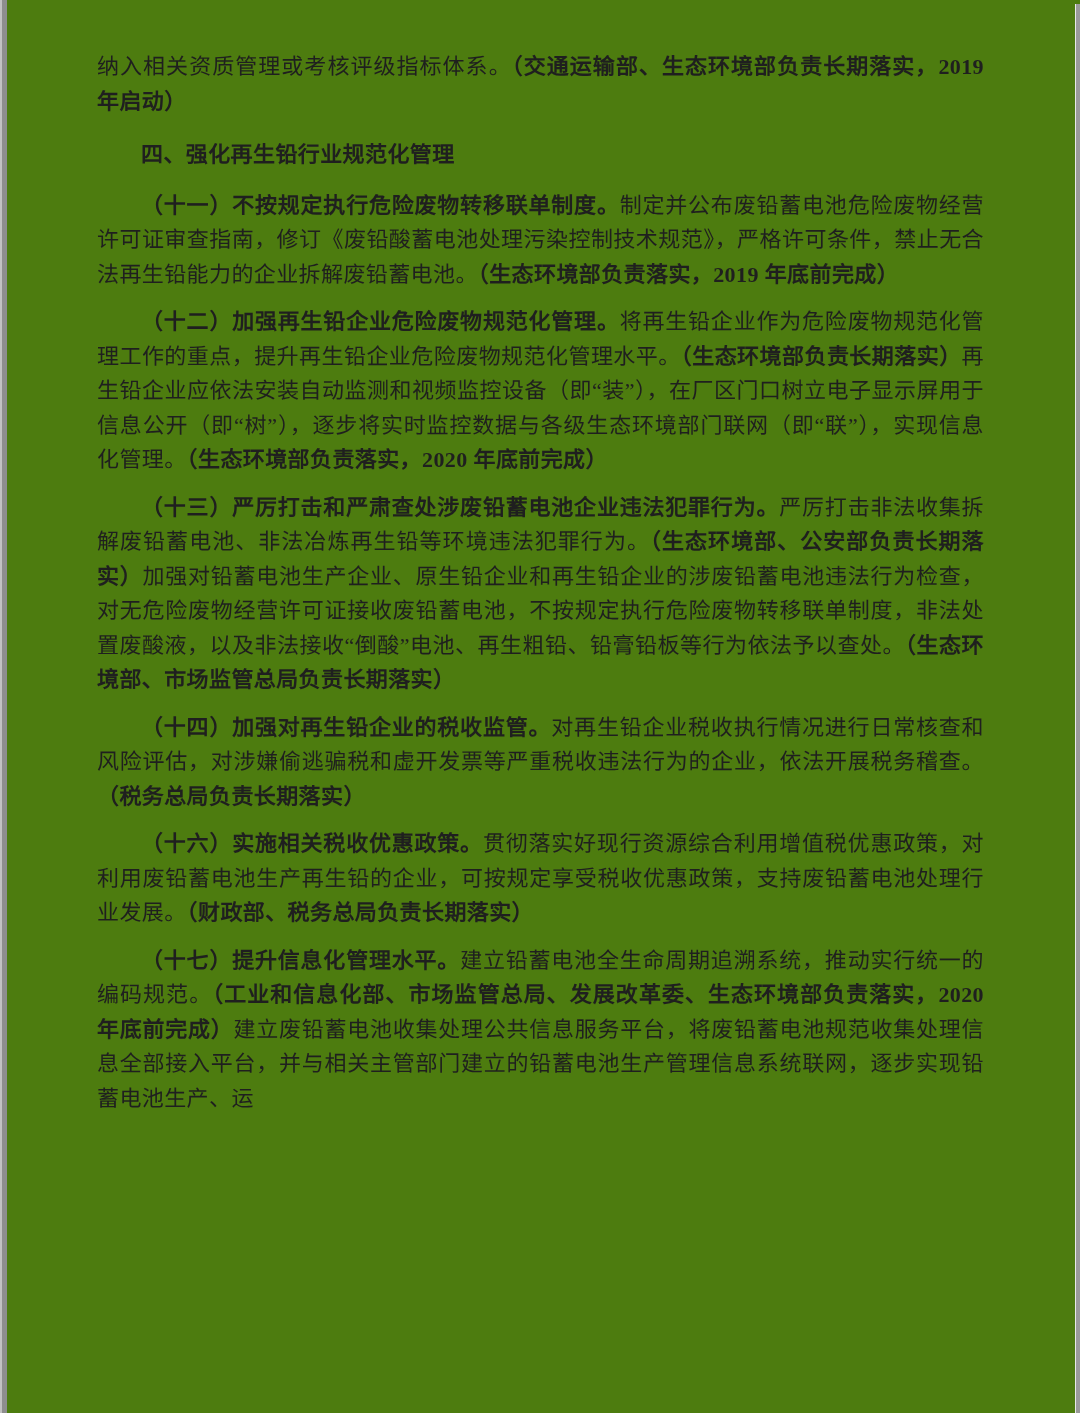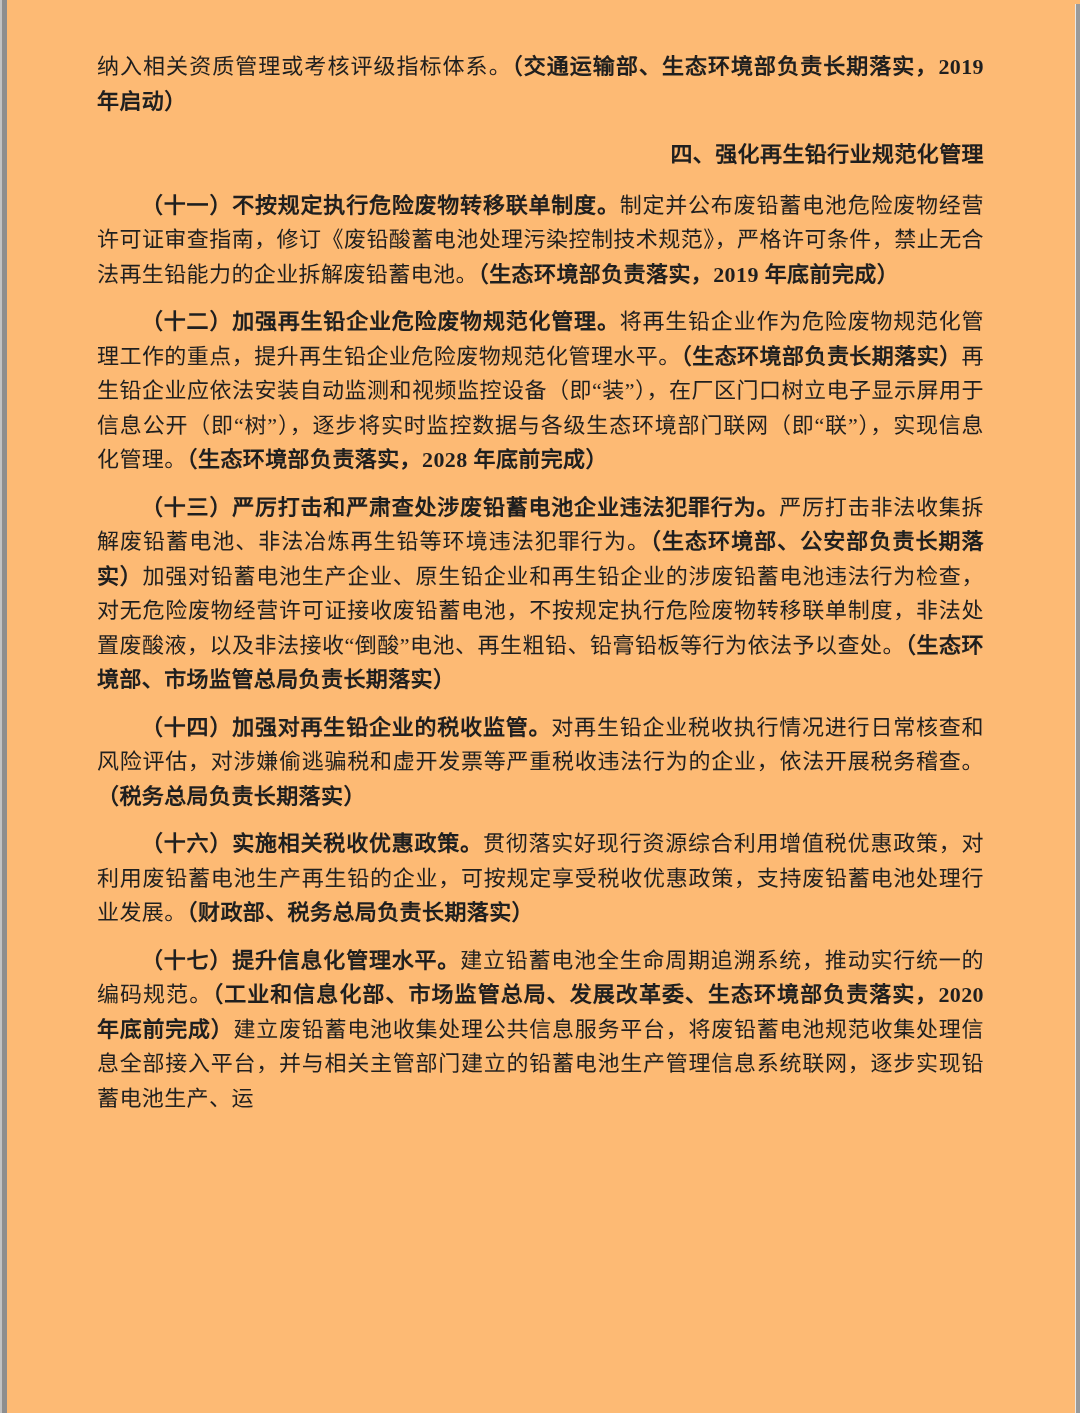--- a/index.html
+++ b/index.html
@@ -4,21 +4,21 @@
 <style>
   html, body {
     margin: 0;
     padding: 0;
     background: #ffffff;
   }
   .viewport {
     position: relative;
     width: 1080px;
     height: 1413px;
-    background: #fdba74;
+    background: #4d7c0f;
     overflow: hidden;
     font-family: "Liberation Serif", "DejaVu Serif", serif;
   }
   .edge-left {
     position: absolute;
     left: 0; top: 0; bottom: 0;
     width: 7px;
     background: linear-gradient(to right, #c2c2c2 0 2px, #8e8e8e 2px 100%);
   }
   .edge-right {
@@ -41,36 +41,36 @@
   .page-content p {
     margin: 0 0 13px 0;
   }
   .page-content p.indent {
     text-indent: 2em;
   }
   .page-content p.heading {
     font-weight: 700;
     text-indent: 2em;
     margin: 19px 0 16px 0;
-    text-align: right;
+    text-align: left;
     font-family: Liberation Serif, serif;
   }
   .page-content .bold {
     font-weight: 700;
   }
 </style>
 </head>
 <body>
 
 <div class="viewport">
   <div class="edge-left"></div>
   <div class="edge-right"></div>
   <div class="page-content">
       <p class=""><span>纳入相关资质管理或考核评级指标体系。</span><span class="bold">（交通运输部、生态环境部负责长期落实，2019 年启动）</span></p>
       <p class="heading"><span class="bold">四、强化再生铅行业规范化管理</span></p>
       <p class=" indent"><span class="bold">（十一）不按规定执行危险废物转移联单制度。</span><span>制定并公布废铅蓄电池危险废物经营许可证审查指南，修订《废铅酸蓄电池处理污染控制技术规范》，严格许可条件，禁止无合法再生铅能力的企业拆解废铅蓄电池。</span><span class="bold">（生态环境部负责落实，2019 年底前完成）</span></p>
-      <p class=" indent"><span class="bold">（十二）加强再生铅企业危险废物规范化管理。</span><span>将再生铅企业作为危险废物规范化管理工作的重点，提升再生铅企业危险废物规范化管理水平。</span><span class="bold">（生态环境部负责长期落实）</span><span>再生铅企业应依法安装自动监测和视频监控设备（即“装”），在厂区门口树立电子显示屏用于信息公开（即“树”），逐步将实时监控数据与各级生态环境部门联网（即“联”），实现信息化管理。</span><span class="bold">（生态环境部负责落实，2028 年底前完成）</span></p>
+      <p class=" indent"><span class="bold">（十二）加强再生铅企业危险废物规范化管理。</span><span>将再生铅企业作为危险废物规范化管理工作的重点，提升再生铅企业危险废物规范化管理水平。</span><span class="bold">（生态环境部负责长期落实）</span><span>再生铅企业应依法安装自动监测和视频监控设备（即“装”），在厂区门口树立电子显示屏用于信息公开（即“树”），逐步将实时监控数据与各级生态环境部门联网（即“联”），实现信息化管理。</span><span class="bold">（生态环境部负责落实，2020 年底前完成）</span></p>
       <p class=" indent"><span class="bold">（十三）严厉打击和严肃查处涉废铅蓄电池企业违法犯罪行为。</span><span>严厉打击非法收集拆解废铅蓄电池、非法冶炼再生铅等环境违法犯罪行为。</span><span class="bold">（生态环境部、公安部负责长期落实）</span><span>加强对铅蓄电池生产企业、原生铅企业和再生铅企业的涉废铅蓄电池违法行为检查，对无危险废物经营许可证接收废铅蓄电池，不按规定执行危险废物转移联单制度，非法处置废酸液，以及非法接收“倒酸”电池、再生粗铅、铅膏铅板等行为依法予以查处。</span><span class="bold">（生态环境部、市场监管总局负责长期落实）</span></p>
       <p class=" indent"><span class="bold">（十四）加强对再生铅企业的税收监管。</span><span>对再生铅企业税收执行情况进行日常核查和风险评估，对涉嫌偷逃骗税和虚开发票等严重税收违法行为的企业，依法开展税务稽查。</span><span class="bold">（税务总局负责长期落实）</span></p>
       <p class=" indent"><span class="bold">（十六）实施相关税收优惠政策。</span><span>贯彻落实好现行资源综合利用增值税优惠政策，对利用废铅蓄电池生产再生铅的企业，可按规定享受税收优惠政策，支持废铅蓄电池处理行业发展。</span><span class="bold">（财政部、税务总局负责长期落实）</span></p>
       <p class=" indent"><span class="bold">（十七）提升信息化管理水平。</span><span>建立铅蓄电池全生命周期追溯系统，推动实行统一的编码规范。</span><span class="bold">（工业和信息化部、市场监管总局、发展改革委、生态环境部负责落实，2020 年底前完成）</span><span>建立废铅蓄电池收集处理公共信息服务平台，将废铅蓄电池规范收集处理信息全部接入平台，并与相关主管部门建立的铅蓄电池生产管理信息系统联网，逐步实现铅蓄电池生产、运</span></p>
     </div>
 </div>
 
 </body></html>

